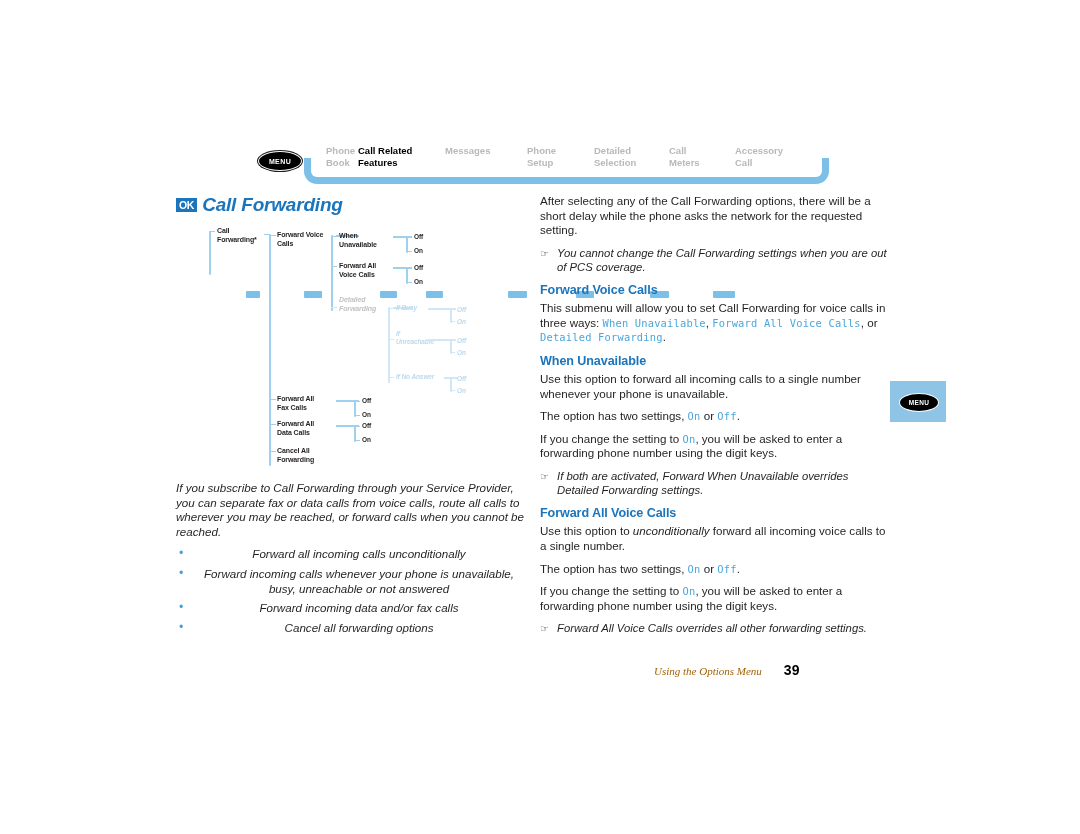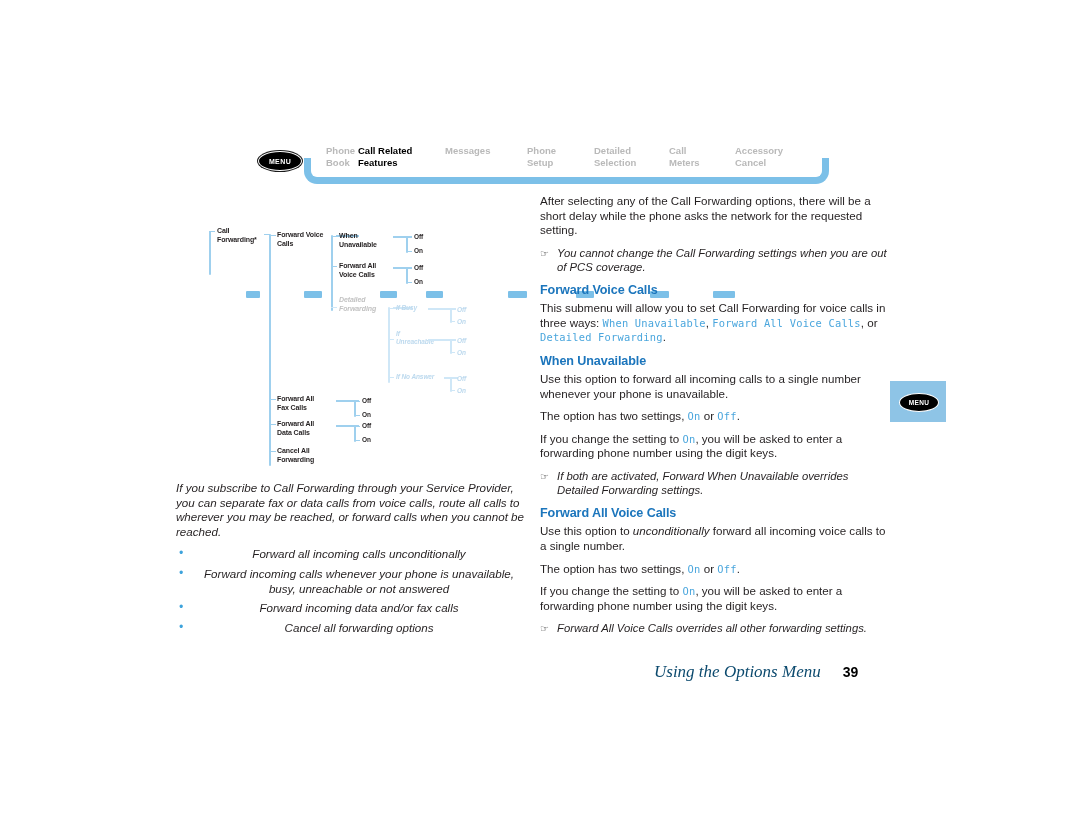--- a/index.html
+++ b/index.html
@@ -250,22 +250,22 @@
   .footer {
     position: absolute;
     left: 654px;
     top: 662px;
     display: flex;
     align-items: baseline;
   }
   .footer-title {
     font-family: "Liberation Serif", serif;
     font-style: italic;
-    font-size: 17px;
-    color: #0c4a6e;
+    font-size: 11px;
+    color: #a16207;
   }
   .footer-page {
     font-family: "Liberation Sans", sans-serif;
     font-weight: bold;
     font-size: 14px;
     margin-left: 22px;
     color: #000000;
   }
 
   
@@ -321,25 +321,29 @@
     <div class="bc-item" style="left:281px; width:50px;">Phone
 Setup</div>
     <div class="bc-conn" style="left:330px; width:18px;"></div>
     <div class="bc-item" style="left:348px; width:58px;">Detailed
 Selection</div>
     <div class="bc-conn" style="left:404px; width:19px;"></div>
     <div class="bc-item" style="left:423px; width:44px;">Call
 Meters</div>
     <div class="bc-conn" style="left:467px; width:22px;"></div>
     <div class="bc-item" style="left:489px; width:60px;">Accessory
-Cancel</div>
+Call</div>
 
     <div class="bc-loop"></div>
   </div>
 
+  <div class="title-row">
+    <span class="ok-badge">OK</span>
+    <span class="title-text">Call Forwarding</span>
+  </div>
 
   <div class="tree">
 
     <div class="vline" style="left:33px; top:9px; height:44px;"></div>
     <div class="tick" style="left:33px; top:9px; width:6px;"></div>
     <div class="tnode" style="left:41px; top:5px; width:60px;">Call
 Forwarding*</div>
 
     <div class="vline" style="left:93px; top:12px; height:232px;"></div>
     <div class="tick" style="left:88px; top:12px; width:6px;"></div>

